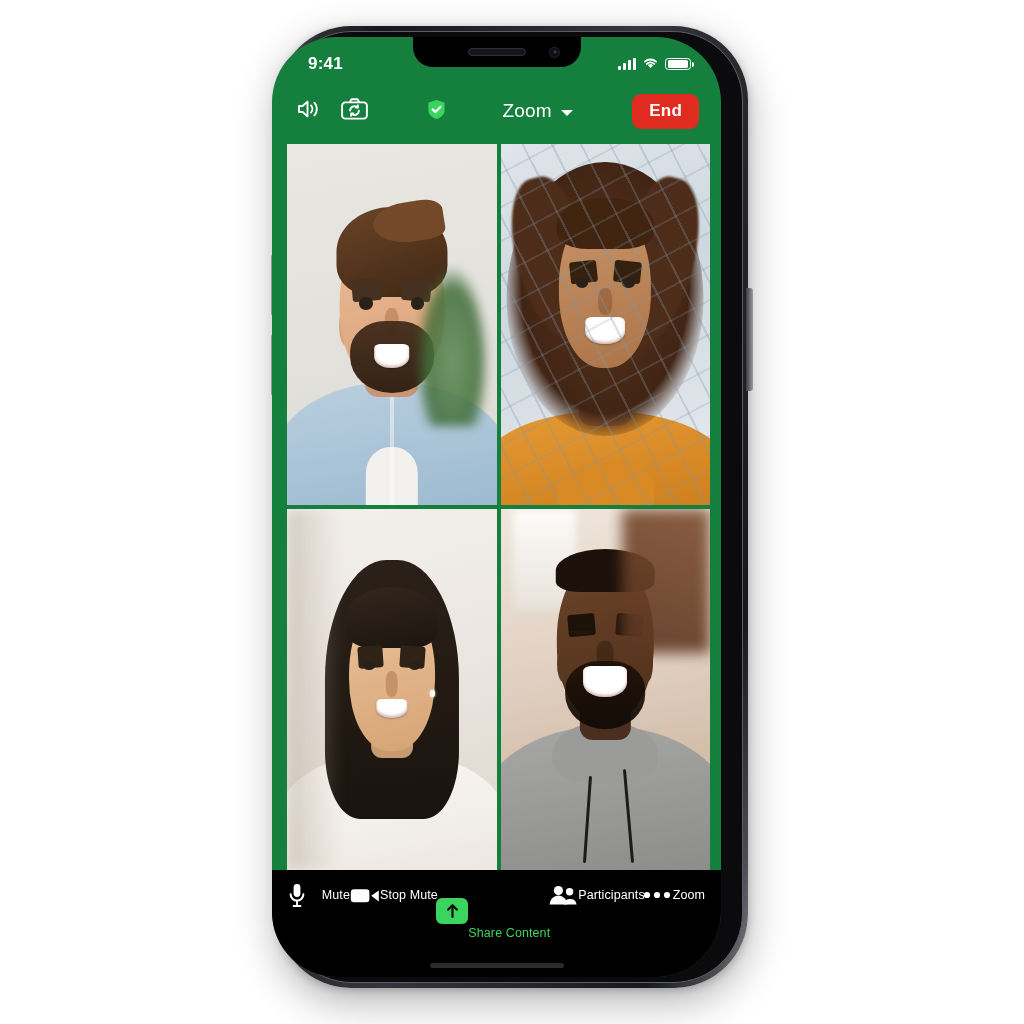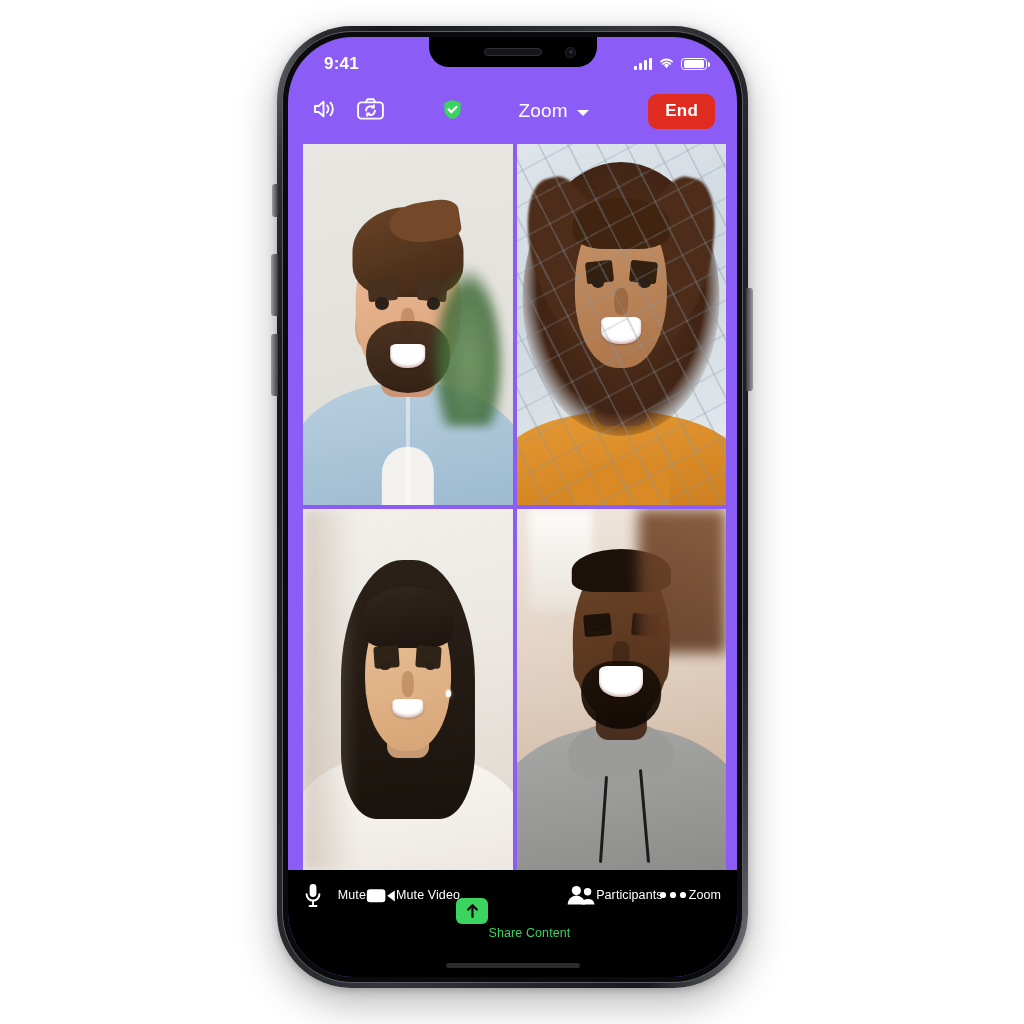--- a/index.html
+++ b/index.html
@@ -24,24 +24,24 @@
   .phone-inner-ring {
     position: absolute;
     left: 282px; top: 31px;
     width: 461px; height: 952px;
     border-radius: 70px;
     background: #0b0b0d;
     border: 1px solid #5c5e63;
   }
   .phone-screen {
     position: absolute;
-    left: 288px; top: 37px;
+    left: 272px; top: 37px;
     width: 449px; height: 940px;
     border-radius: 65px;
-    background: #8b5cf6;
+    background: #15803d;
     overflow: hidden;
   }
 
   
   .side-btn { position: absolute; background: linear-gradient(90deg,#9a9ca2,#3a3b40); border-radius: 3px; }
   .btn-silent { left: 272px; top: 184px;  width: 6px; height: 33px; border-radius: 3px 0 0 3px; }
   .btn-volup  { left: 271px; top: 254px;  width: 7px; height: 62px; border-radius: 3px 0 0 3px; }
   .btn-voldn  { left: 271px; top: 334px;  width: 7px; height: 62px; border-radius: 3px 0 0 3px; }
   .btn-power  { left: 746px; top: 288px;  width: 7px; height: 103px;
                 background: linear-gradient(270deg,#9a9ca2,#3a3b40); border-radius: 0 3px 3px 0; }
@@ -413,21 +413,21 @@
         <span class="tb-label">Mute</span>
       </div>
 
       <div class="tb-item">
         <span class="tb-icon">
           <svg width="30" height="19" viewBox="0 0 30 19">
             <rect x="0.8" y="3.2" width="18.6" height="13" rx="3.2" fill="#fff"></rect>
             <path d="M21.2 9.7 L28.8 4.4 v11 Z" fill="#fff"></path>
           </svg>
         </span>
-        <span class="tb-label">Mute Video</span>
+        <span class="tb-label">Stop Mute</span>
       </div>
 
       <div class="tb-item accent">
         <span class="tb-icon">
           <span class="share-box">
             <svg width="13" height="16" viewBox="0 0 13 16">
               <path d="M6.5 14 V3" stroke="#0b0b0b" stroke-width="2.2" stroke-linecap="round"></path>
               <path d="M2.2 6.6 L6.5 2.2 L10.8 6.6" stroke="#0b0b0b" stroke-width="2.2" fill="none" stroke-linecap="round" stroke-linejoin="round"></path>
             </svg>
           </span>

